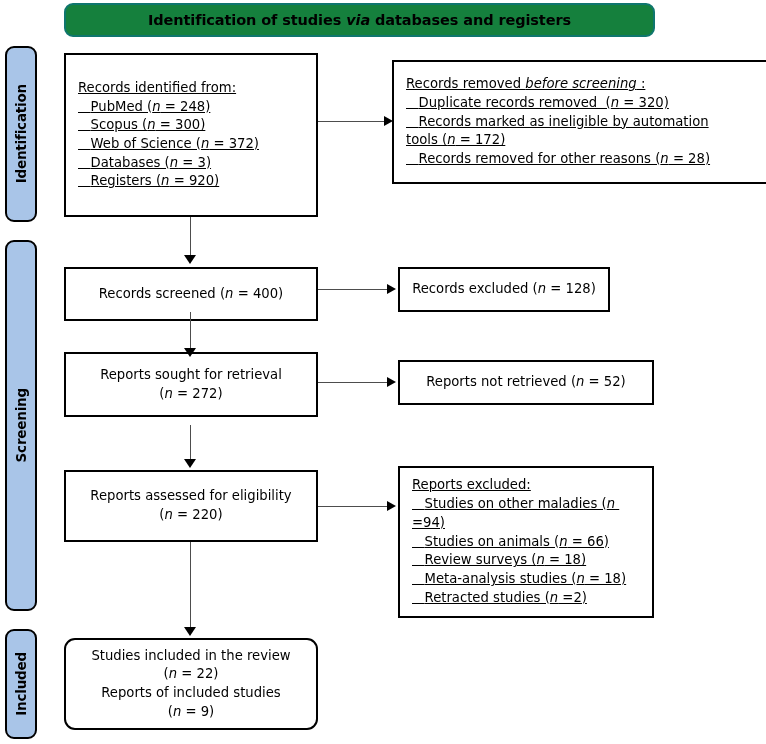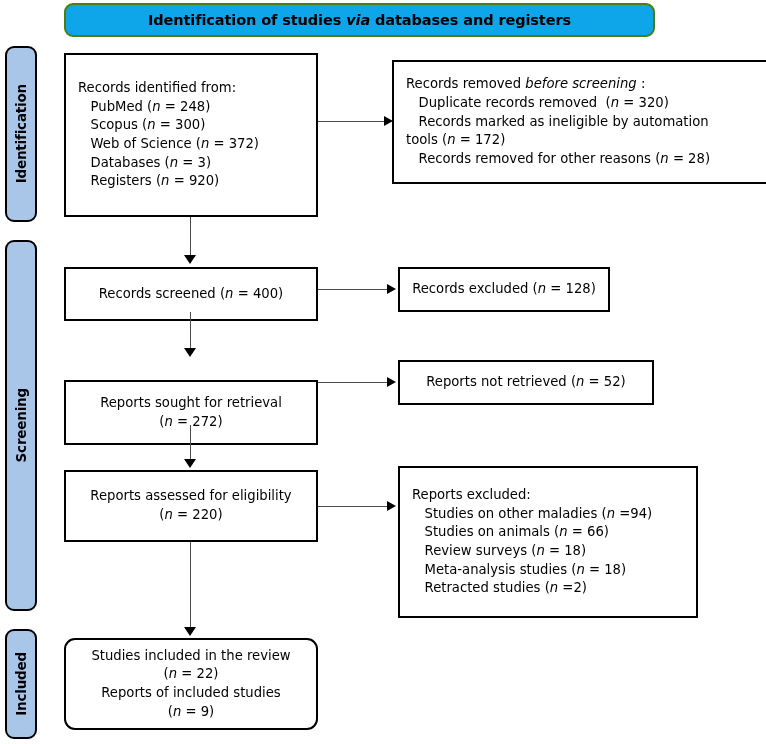--- a/index.html
+++ b/index.html
@@ -19,22 +19,22 @@
     overflow: hidden;
   }
 
   
   .banner {
     position: absolute;
     left: 64px;
     top: 3px;
     width: 591px;
     height: 34px;
-    background: #0ea5e9;
-    border: 2px solid #4d7c0f;
+    background: #15803d;
+    border: 2px solid #0f766e;
     border-radius: 9px;
     box-sizing: border-box;
     display: flex;
     align-items: center;
     justify-content: center;
   }
   .banner-text {
     font-size: 14.5px;
     font-weight: bold;
     color: #000000;
@@ -79,35 +79,35 @@
     flex-direction: column;
     justify-content: center;
   }
   .box-text {
     font-size: 13.2px;
     line-height: 1.42;
     color: #000000;
     white-space: pre-wrap;
   }
   .box-text i { font-style: italic; }
-  .pad-left { padding: 0 8px 0 12px; }
+  .pad-left { padding: 0 8px 0 12px; text-decoration: underline; }
   .center   { text-align: center; padding: 0 8px; }
 
   
   #box-identified      { left: 64px;  top: 53px;  width: 254px; height: 164px; }
   #box-screened        { left: 64px;  top: 267px; width: 254px; height: 54px;  }
-  #box-sought          { left: 64px;  top: 380px; width: 254px; height: 65px;  }
+  #box-sought          { left: 64px;  top: 352px; width: 254px; height: 65px;  }
   #box-assessed        { left: 64px;  top: 470px; width: 254px; height: 72px;  }
   #box-included        { left: 64px;  top: 638px; width: 254px; height: 92px; border-radius: 11px;  }
 
   
   #box-removed         { left: 392px; top: 60px;  width: 432px; height: 124px; }
   #box-excluded-recs   { left: 398px; top: 267px; width: 212px; height: 45px;  }
   #box-not-retrieved   { left: 398px; top: 360px; width: 256px; height: 45px;  }
-  #box-excluded-reps   { left: 398px; top: 466px; width: 300px; height: 152px; }
+  #box-excluded-reps   { left: 398px; top: 466px; width: 256px; height: 152px; }
 
   
   .vline {
     position: absolute;
     width: 0;
     border-left: 1.6px solid #4d4d4d;
   }
   .hline {
     position: absolute;
     height: 0;

